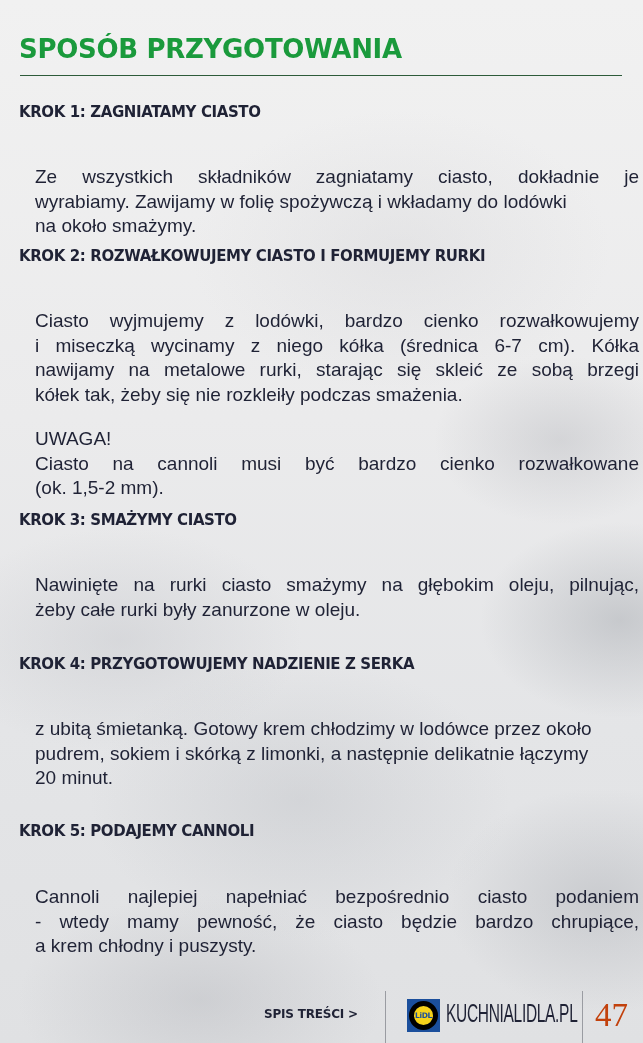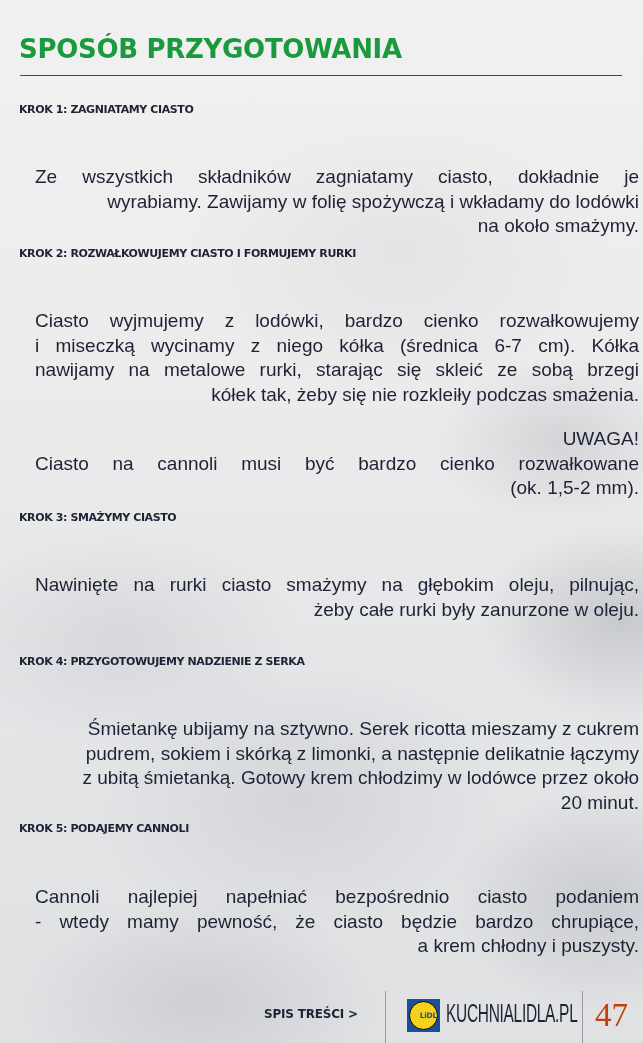--- a/index.html
+++ b/index.html
@@ -52,40 +52,39 @@
       top: 75px;
       width: 602px;
       height: 1px;
       background: #2d5b3a;
     }
     .step-heading {
       position: absolute;
       left: 19px;
       font-family: "DejaVu Sans", sans-serif;
       font-weight: bold;
-      font-size: 11px;
+      font-size: 15px;
       letter-spacing: -0.4px;
       color: #1f2235;
       margin: 0;
       white-space: nowrap;
     }
     .para {
       position: absolute;
       left: 19px;
       width: 604px;
       font-family: "Liberation Sans", sans-serif;
       font-size: 19px;
       line-height: 24.5px;
       color: #1f2235;
       margin: 16px;
     }
     .para .line {
       display: block;
       white-space: nowrap;
-      text-align: right;
     }
     .para .line.justify {
       text-align: justify;
       text-align-last: justify;
       white-space: normal;
     }
     .footer {
       position: absolute;
       left: 0;
       top: 985px;
@@ -122,25 +121,25 @@
       background: #1b4f9c;
       display: flex;
       align-items: center;
       justify-content: center;
     }
     .logo .circle {
       width: 29px;
       height: 29px;
       border-radius: 50%;
       background: #f6d21a;
-      border: 1px solid #000000;
+      border: 5px solid #000000;
       box-sizing: border-box;
       display: flex;
       align-items: center;
-      justify-content: flex-end;
+      justify-content: center;
       font-family: "DejaVu Sans", sans-serif;
       font-weight: bold;
       font-size: 7.5px;
       color: #1b4f9c;
       letter-spacing: -0.3px;
     }
     .site-name {
       position: absolute;
       left: 446px;
       top: 14px;
@@ -194,23 +193,22 @@
   </p>
 
   <h2 class="step-heading" style="top:511px;">KROK 3: SMAŻYMY CIASTO</h2>
   <p class="para" style="top:557px;">
     <span class="line justify">Nawinięte na rurki ciasto smażymy na głębokim oleju, pilnując,</span>
     <span class="line">żeby całe rurki były zanurzone w oleju.</span>
   </p>
 
   <h2 class="step-heading" style="top:655px;">KROK 4: PRZYGOTOWUJEMY NADZIENIE Z SERKA</h2>
   <p class="para" style="top:701px;">
-    <span class="line">Śmietankę ubijamy na sztywno. Serek ricotta mieszamy z cukrem</span>
+    <span class="line">z ubitą śmietanką. Gotowy krem chłodzimy w lodówce przez około</span>
     <span class="line">pudrem, sokiem i skórką z limonki, a następnie delikatnie łączymy</span>
-    <span class="line">z ubitą śmietanką. Gotowy krem chłodzimy w lodówce przez około</span>
     <span class="line">20 minut.</span>
   </p>
 
   <h2 class="step-heading" style="top:822px;">KROK 5: PODAJEMY CANNOLI</h2>
   <p class="para" style="top:869px;">
     <span class="line justify">Cannoli najlepiej napełniać bezpośrednio ciasto podaniem</span>
     <span class="line justify"> - wtedy mamy pewność, że ciasto będzie bardzo chrupiące,</span>
     <span class="line">a krem chłodny i puszysty.</span>
   </p>
 

